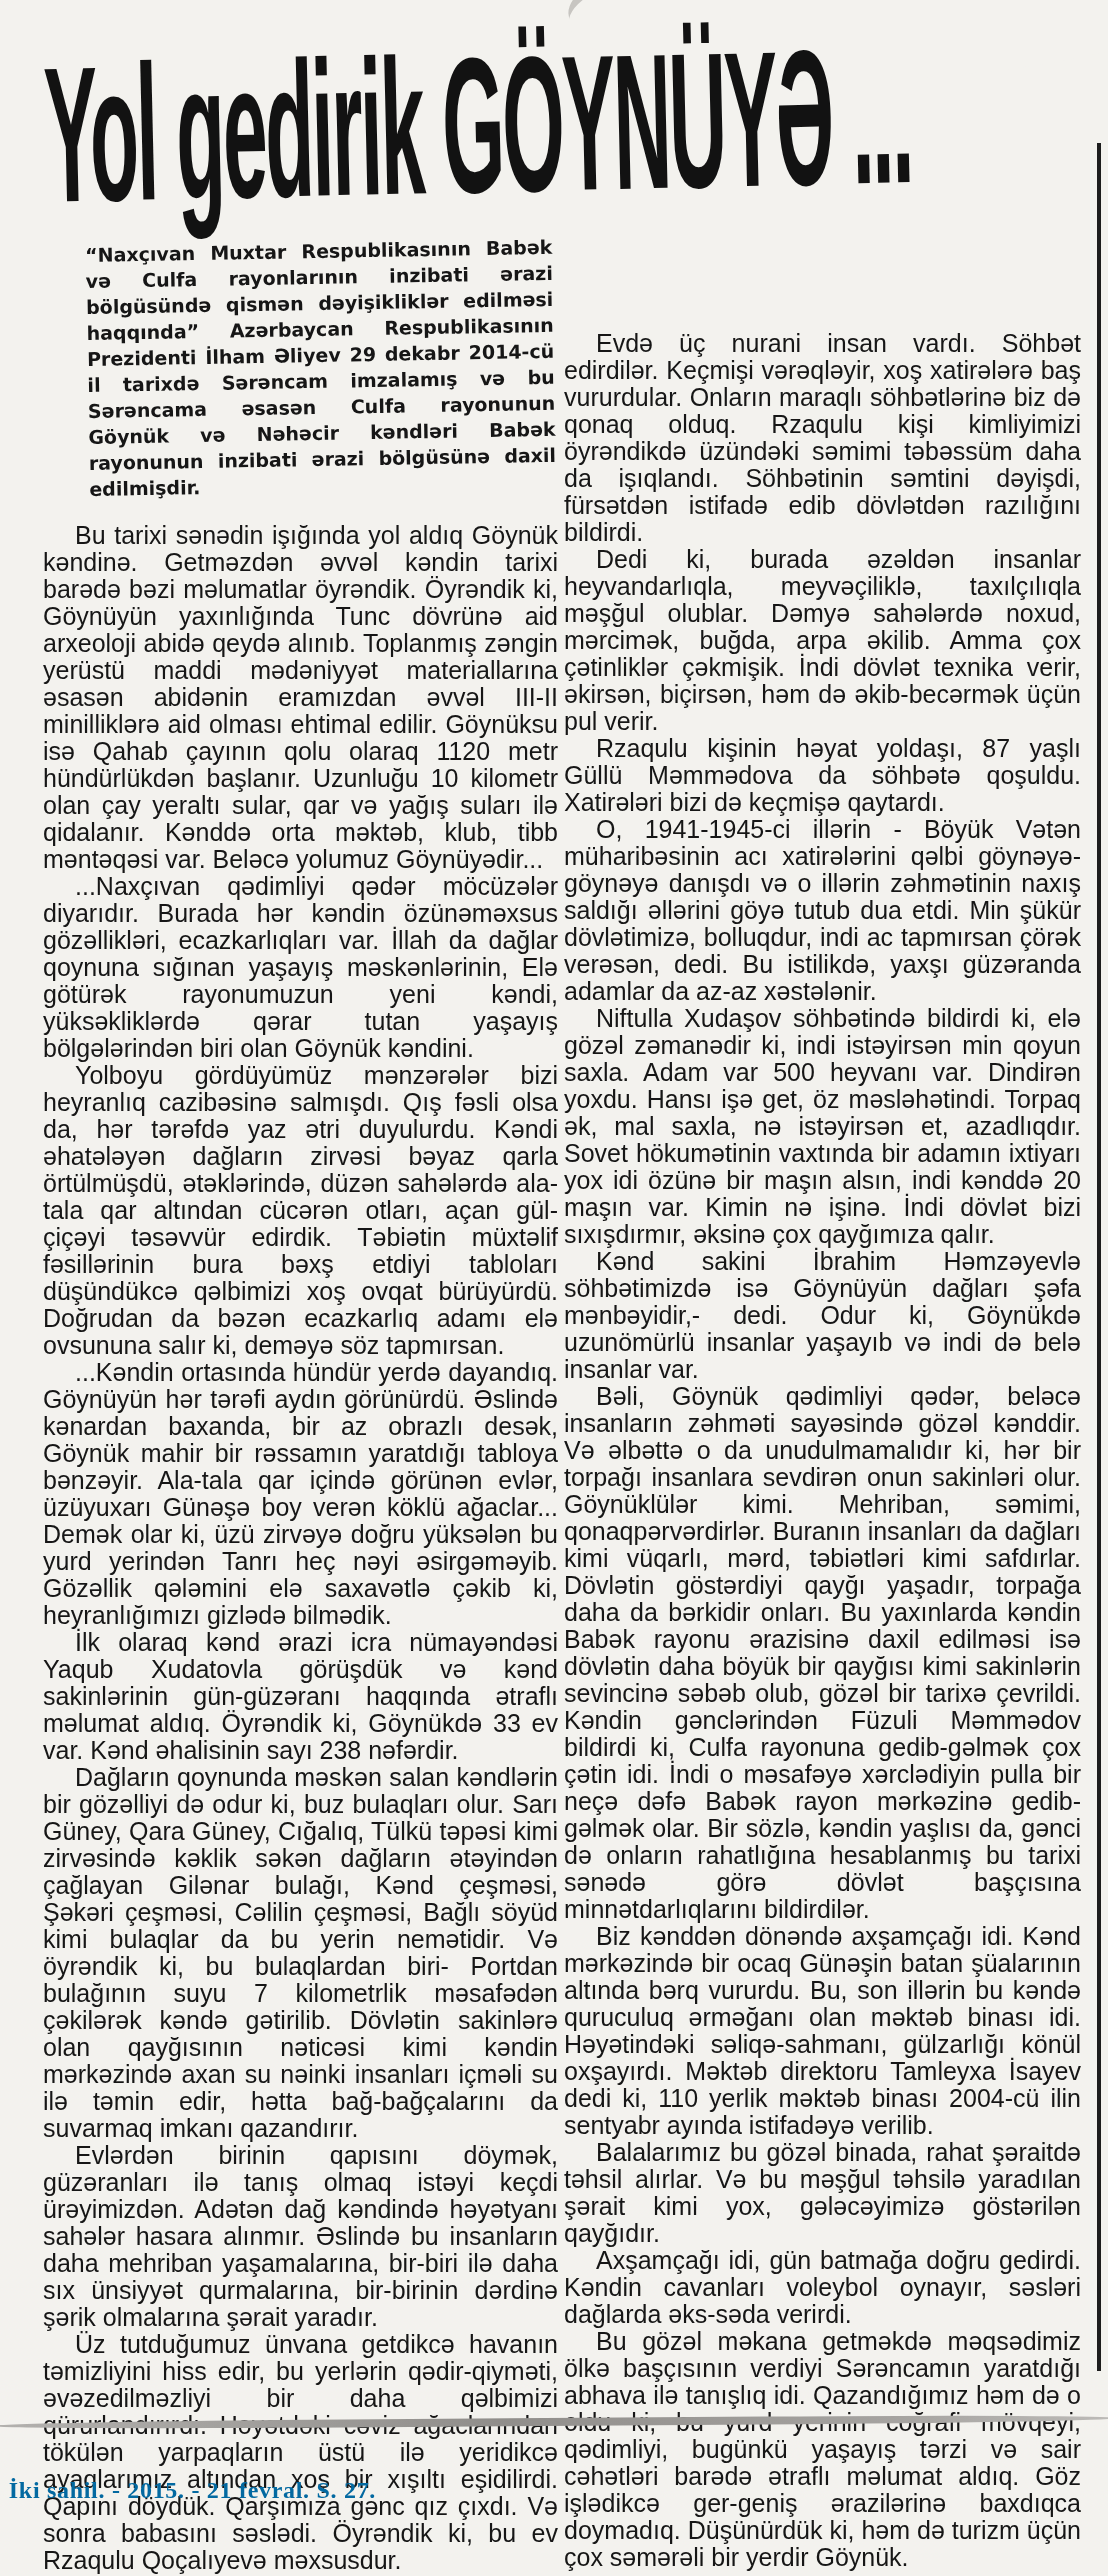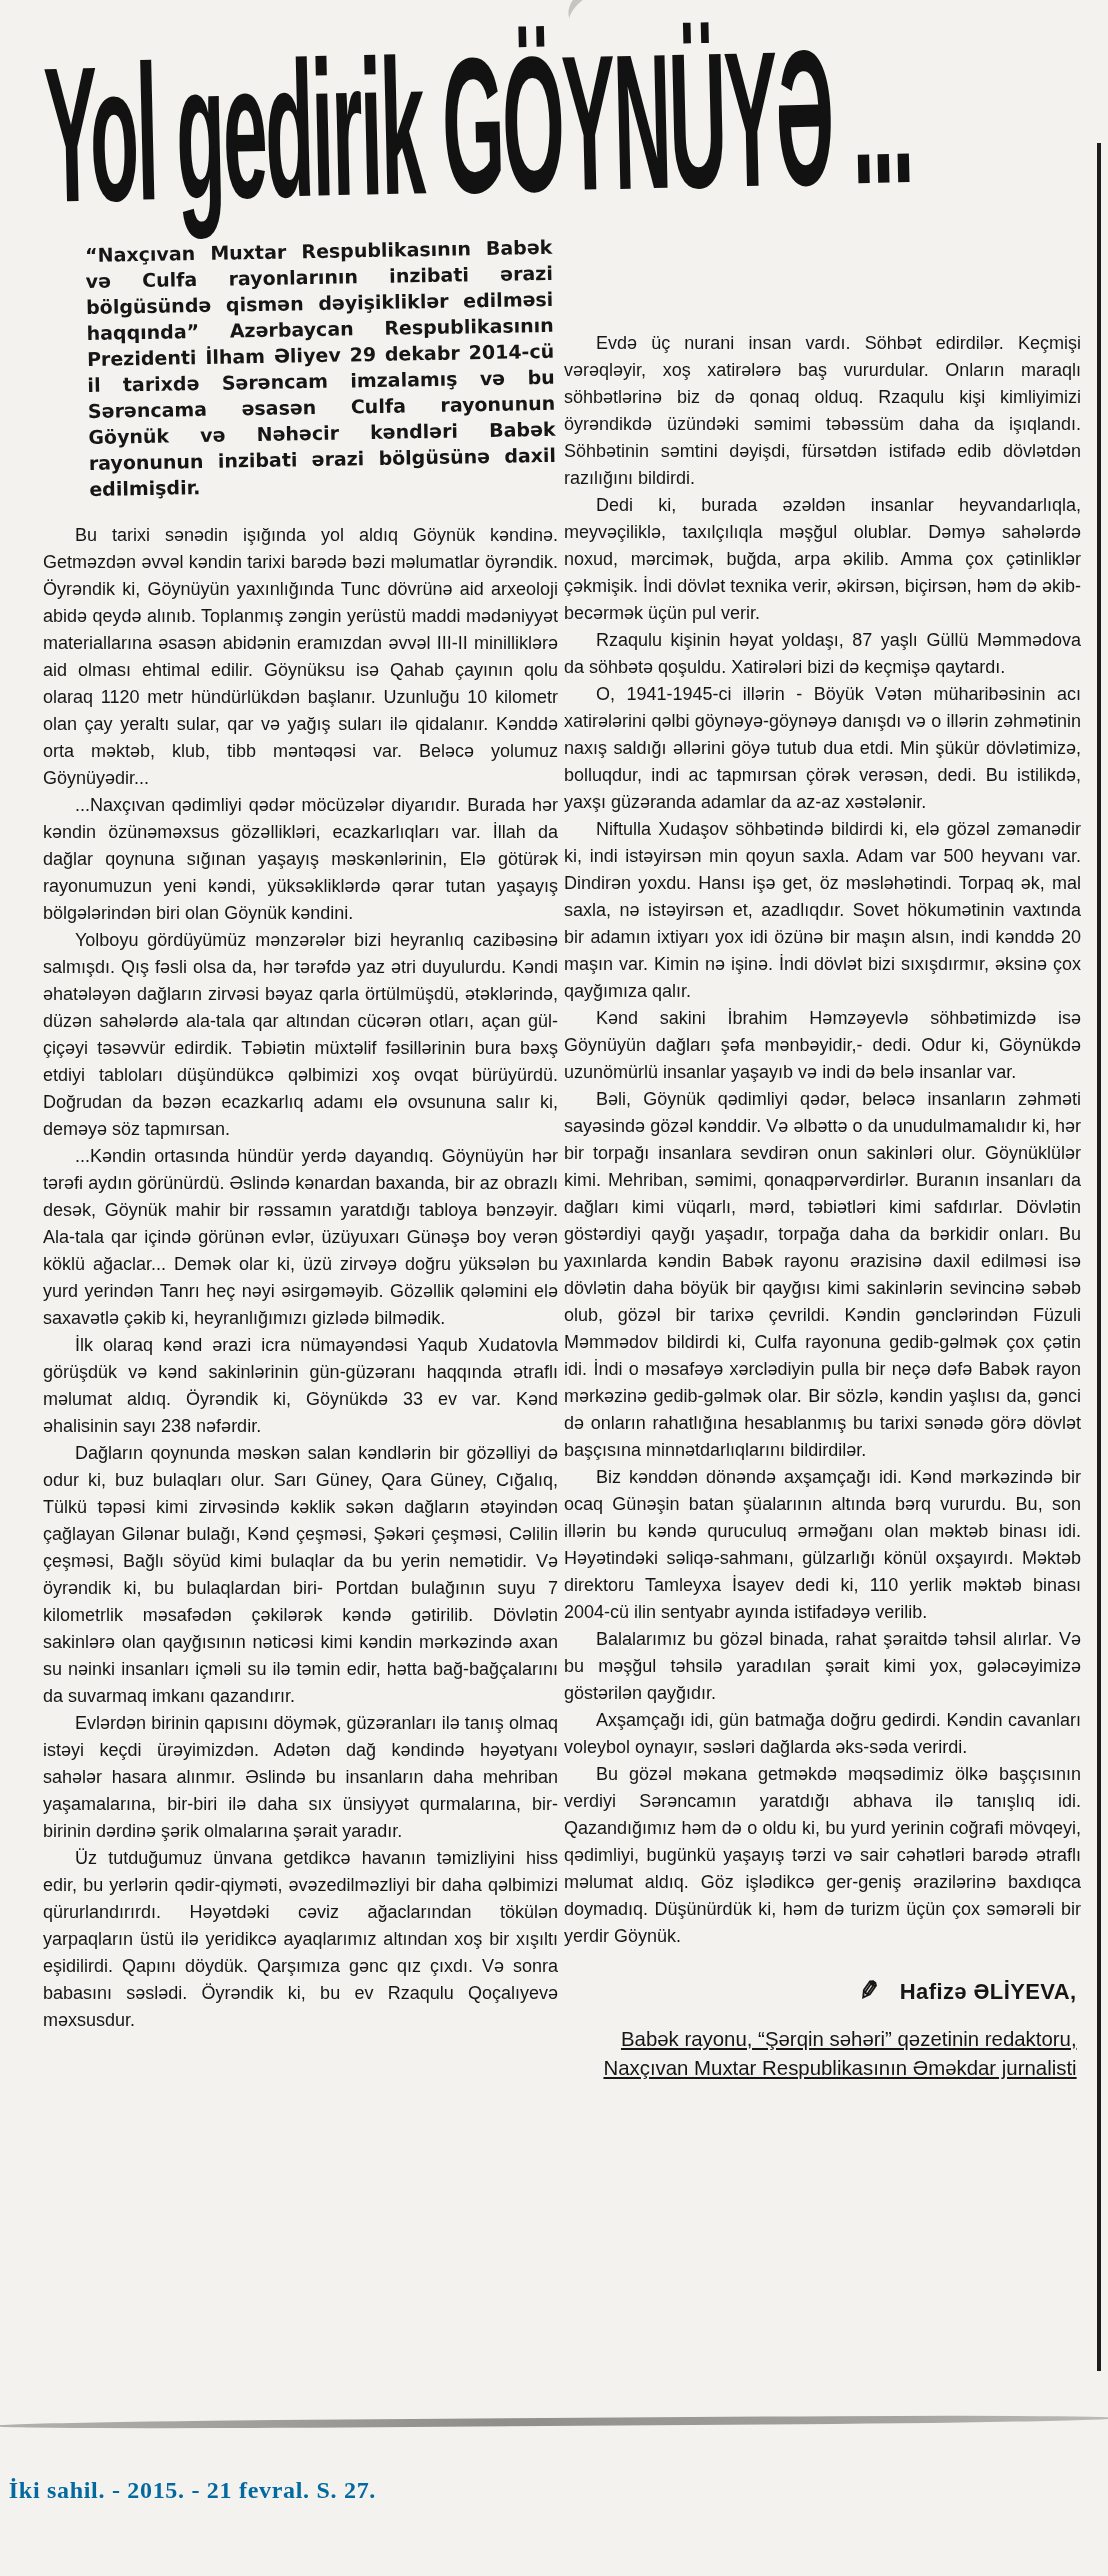--- a/index.html
+++ b/index.html
@@ -56,21 +56,21 @@
   .lead {
     font-family: "DejaVu Sans", sans-serif;
     font-weight: 700;
     font-size: 19px;
     line-height: 26px;
     margin: 0 5.8px 20.4px 42px;
     transform: rotate(-1deg);
     transform-origin: 0 0;
   }
   .body-par {
-    font-size: 18px;
+    font-size: 25px;
     line-height: 27px;
     margin: 0;
     text-indent: 32px;
   }
   .signature {
     margin-top: 26px;
     text-align: right;
     padding-right: 4.4px;
   }
   .sig-author {

